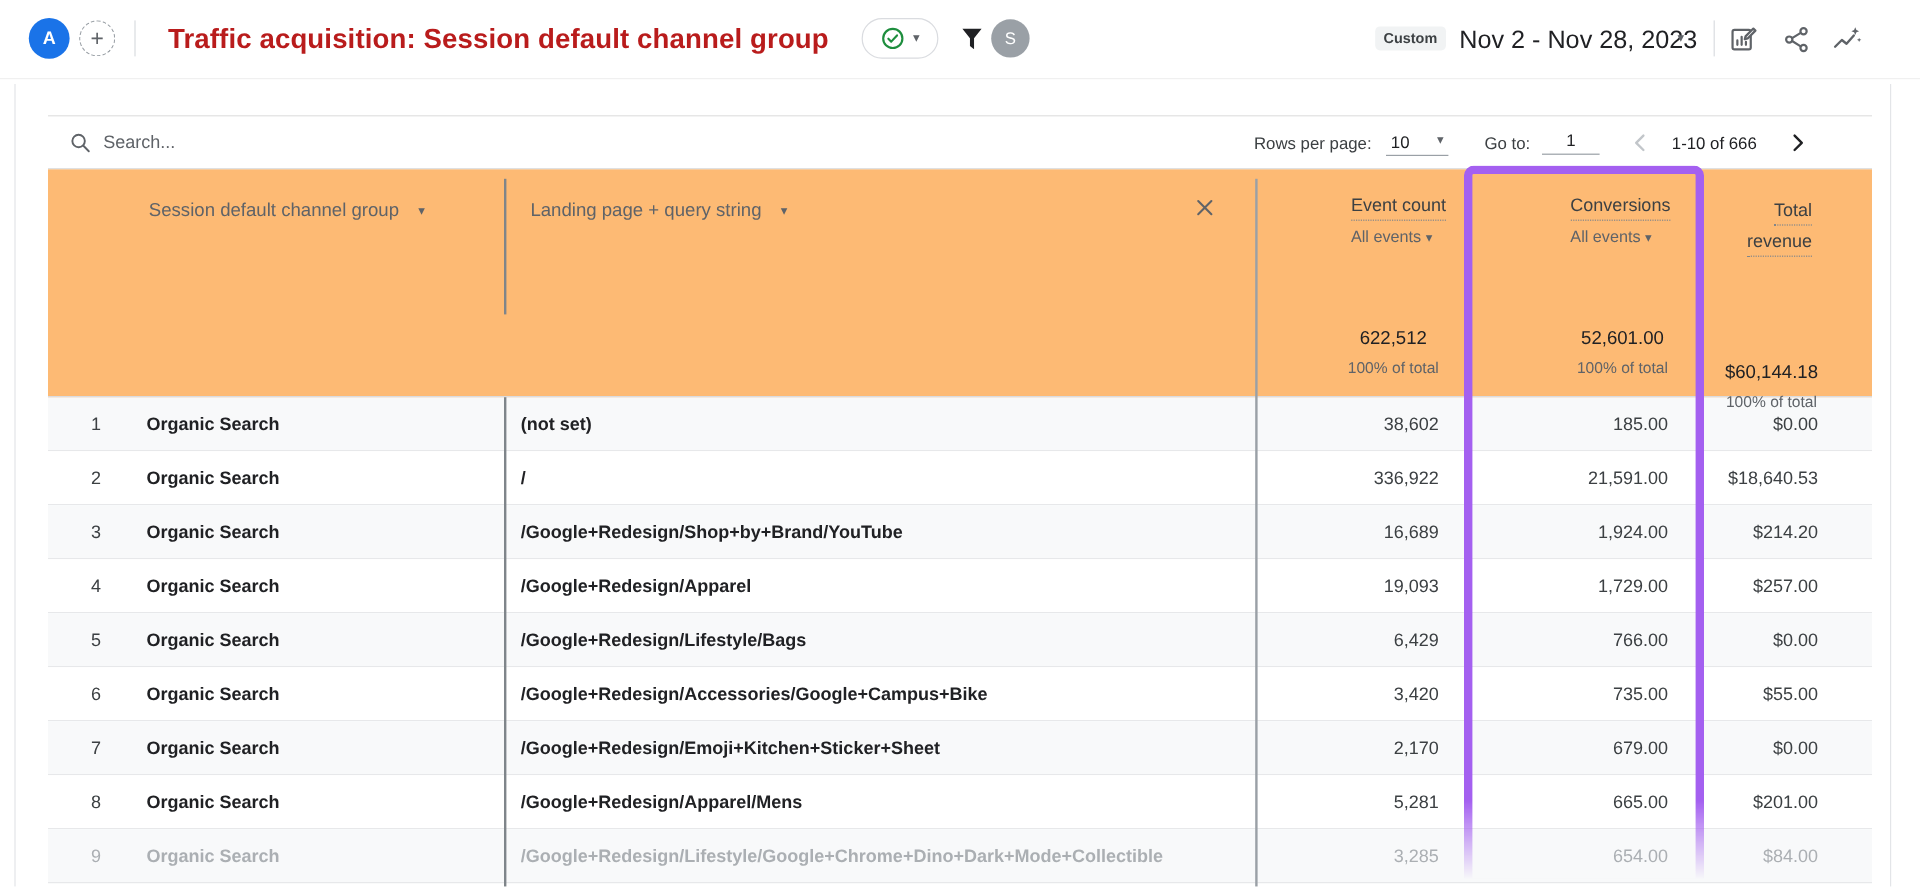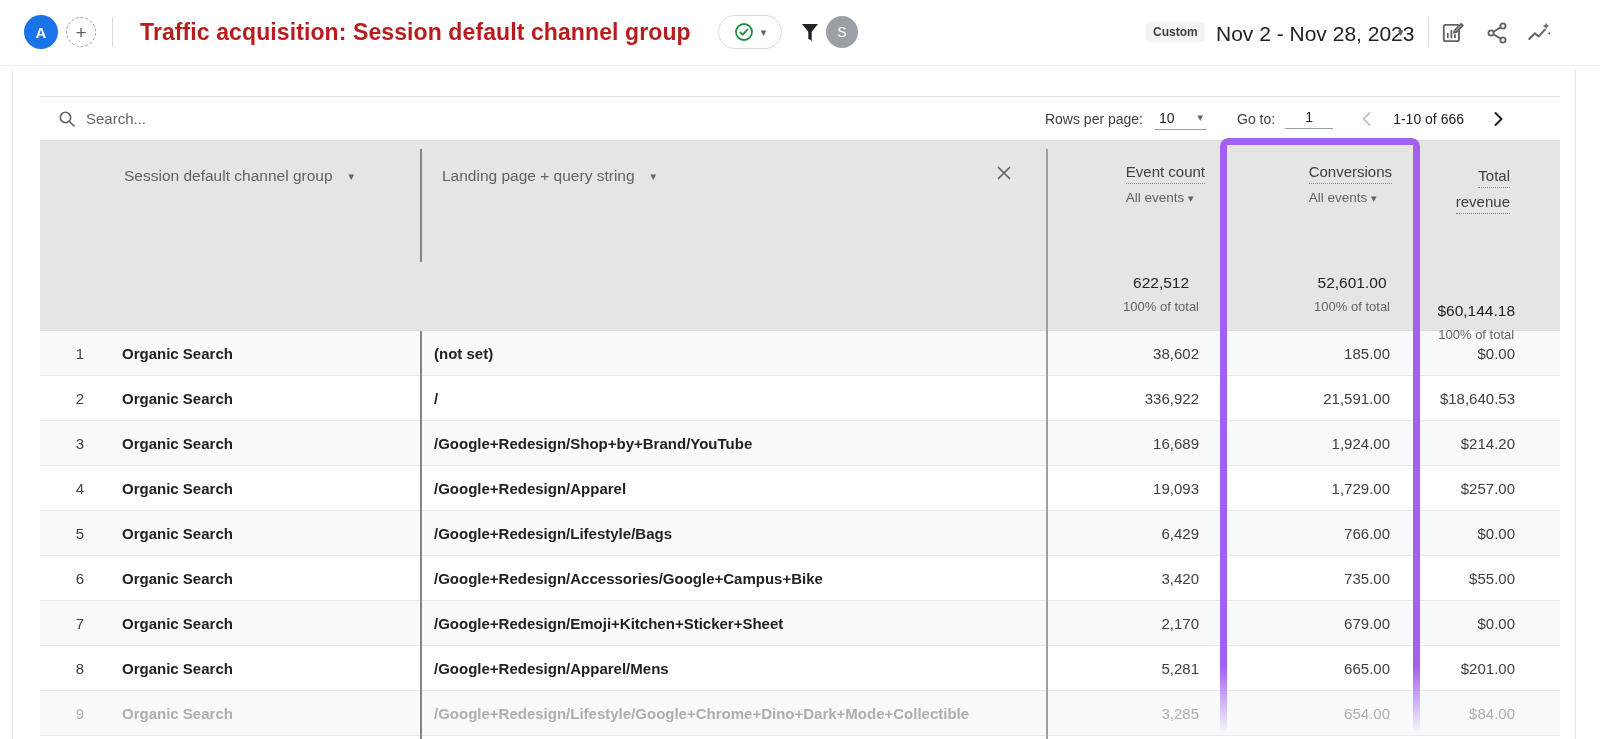--- a/index.html
+++ b/index.html
@@ -33,21 +33,21 @@
   .pag-cluster { margin-left:auto; margin-right:52px; display:flex; align-items:center; font-size:14px; color:#3c4043; }
   .rpp-label { margin-right:12px; }
   .rpp-value { display:flex; align-items:center; gap:14px; border-bottom:1px solid #9aa0a6; padding:2px 4px 3px 4px; min-width:52px; justify-content:space-between; cursor:pointer; color:#202124; }
   .goto-label { margin-left:30px; margin-right:10px; }
   .goto-input { width:48px; border:none; border-bottom:1px solid #9aa0a6; text-align:center; font-size:14px; color:#202124; outline:none; background:transparent; padding-bottom:3px; font-family:inherit; }
   .chev { width:20px; height:20px; margin-left:24px; cursor:pointer; }
   .range-text { margin-left:16px; margin-right:16px; white-space:nowrap; color:#202124; }
   .chev.right { margin-left:8px; }
 
   
-  .thead { position:absolute; left:40px; top:141px; width:1520px; height:190px; border-bottom:1px solid #dadce0; background:#e5e5e5; z-index:9; }
+  .thead { position:absolute; left:40px; top:141px; width:1520px; height:190px; border-bottom:1px solid #dadce0; background:#fdba74; z-index:9; }
   .dim-head { position:absolute; top:26px; font-size:15.5px; color:#5f6368; display:flex; align-items:center; gap:16px; cursor:pointer; white-space:nowrap; }
   .close-x { position:absolute; left:954px; top:22px; width:20px; height:20px; cursor:pointer; }
   .metric-head { position:absolute; top:22px; text-align:left; cursor:pointer; }
   .metric-name { font-size:15px; color:#3c4043; border-bottom:1px dotted #80868b; padding-bottom:3px; -webkit-box-decoration-break:clone; box-decoration-break:clone; }
   .metric-sub { margin-top:9px; font-size:13.5px; color:#5f6368; white-space:nowrap; }
   .metric-head.rev { text-align:right; width:70px; line-height:1.65; }
   .totals { position:absolute; text-align:center; }
   .total-val { font-size:15.5px; font-weight:500; color:#202124; }
   .total-sub { margin-top:7px; font-size:13px; color:#5f6368; }
 

